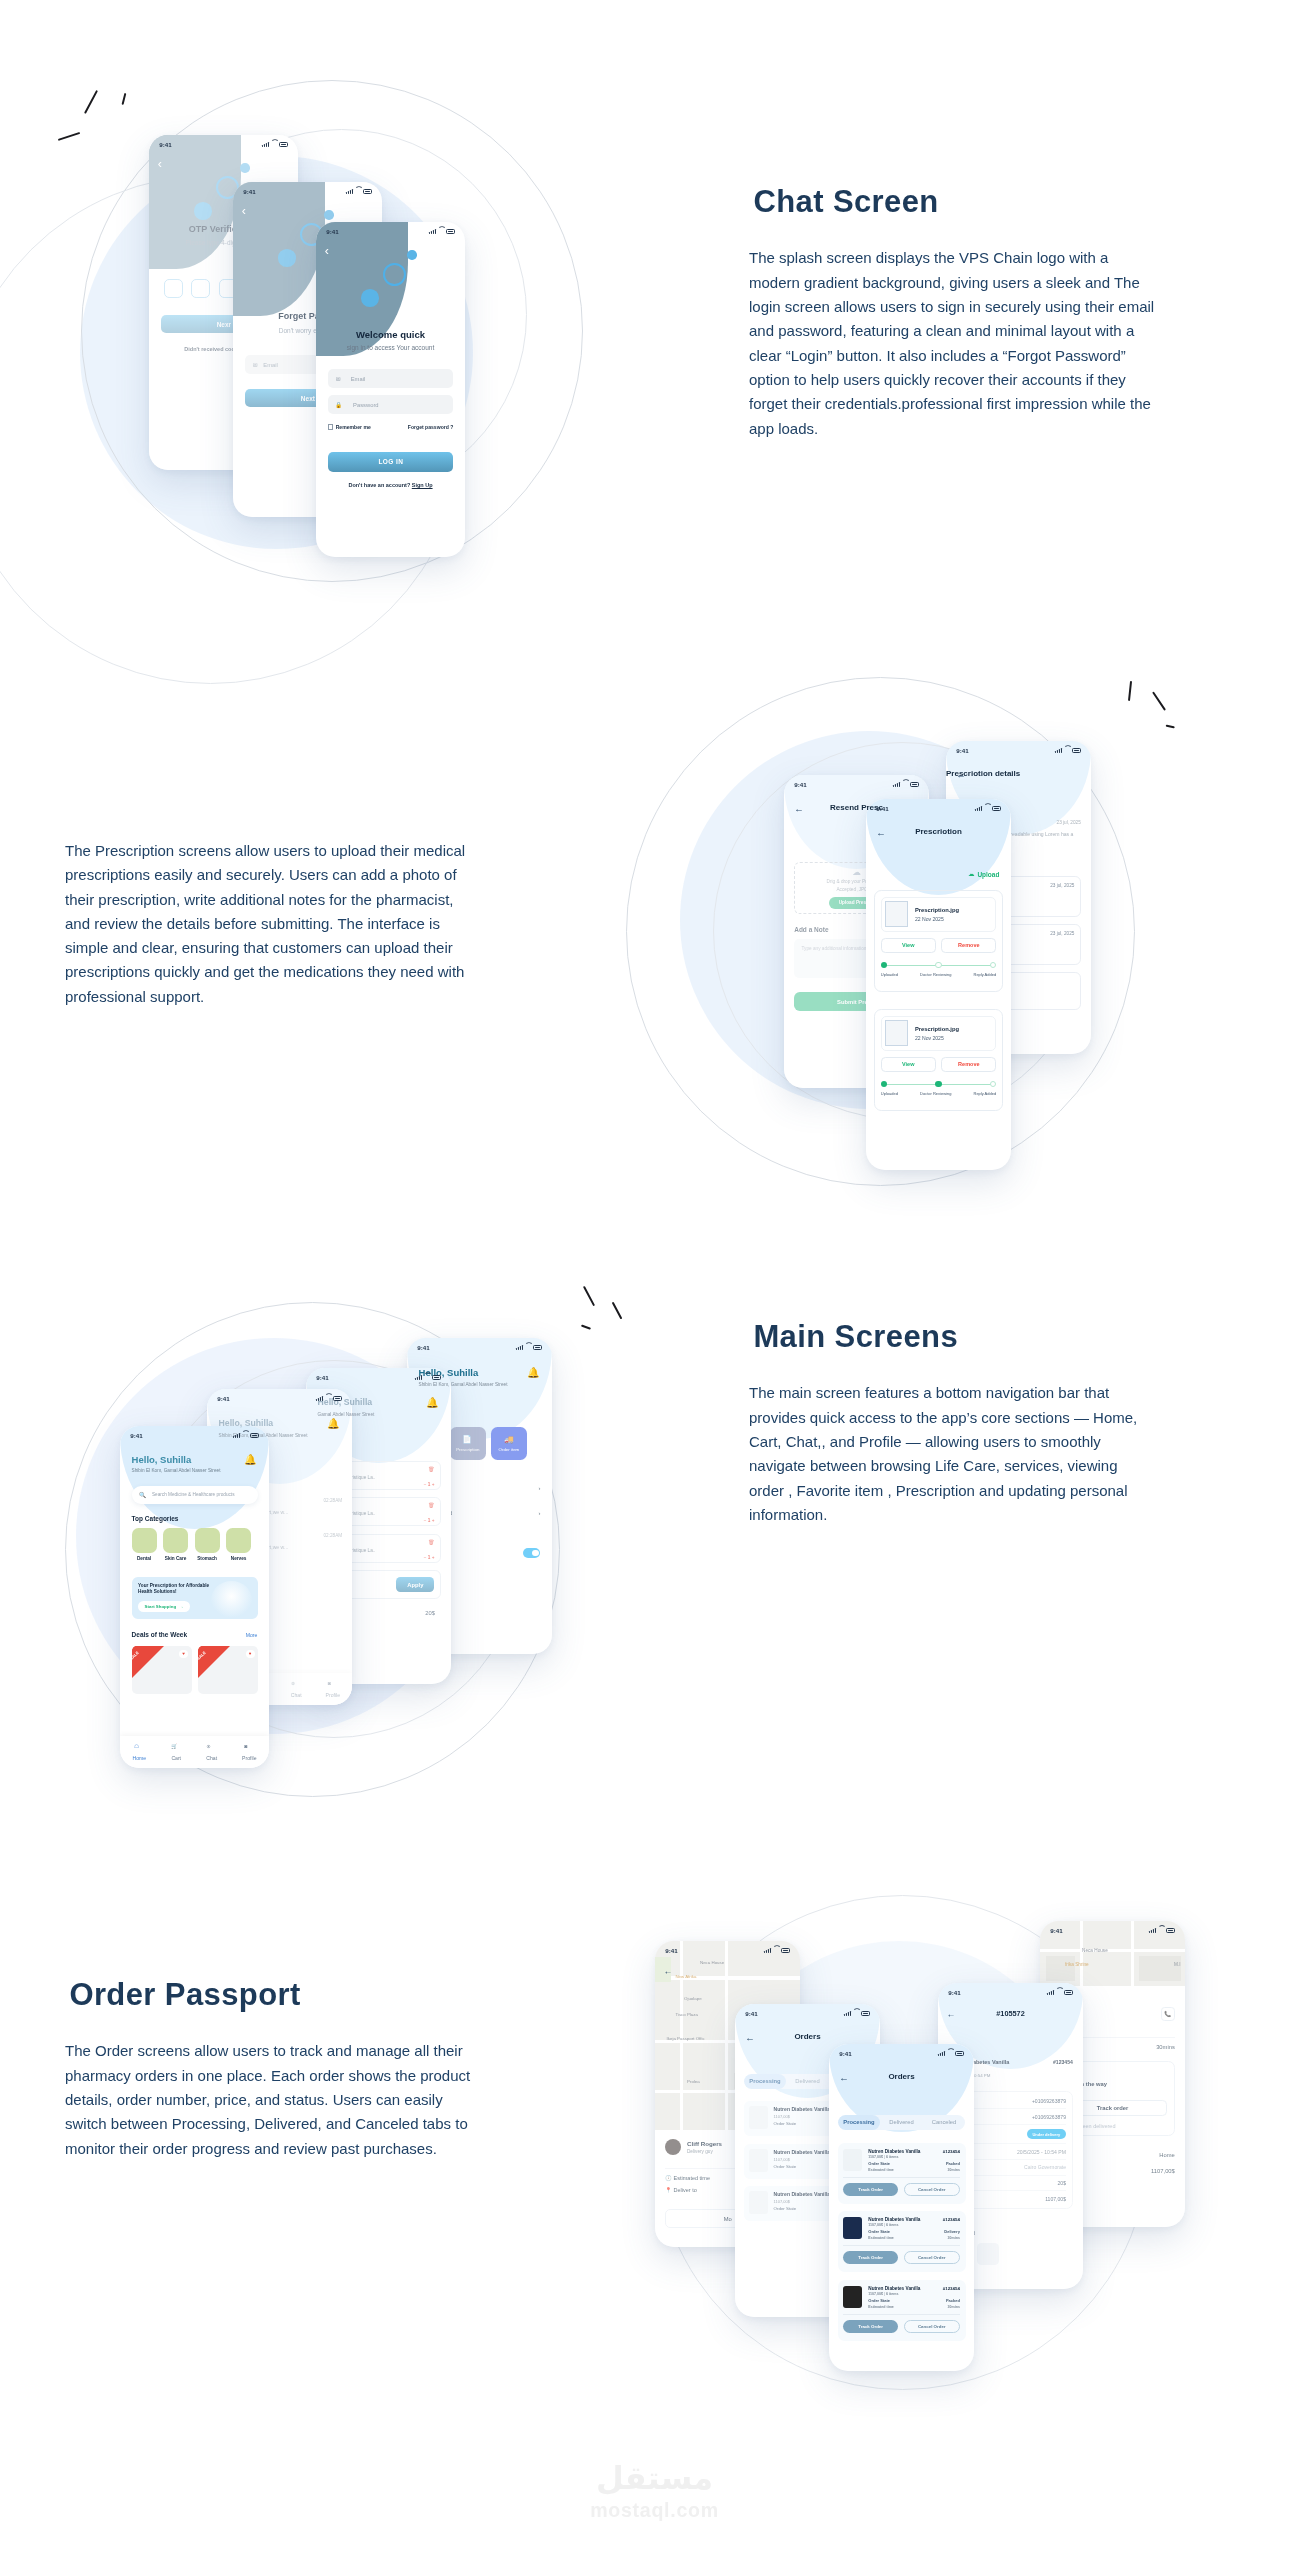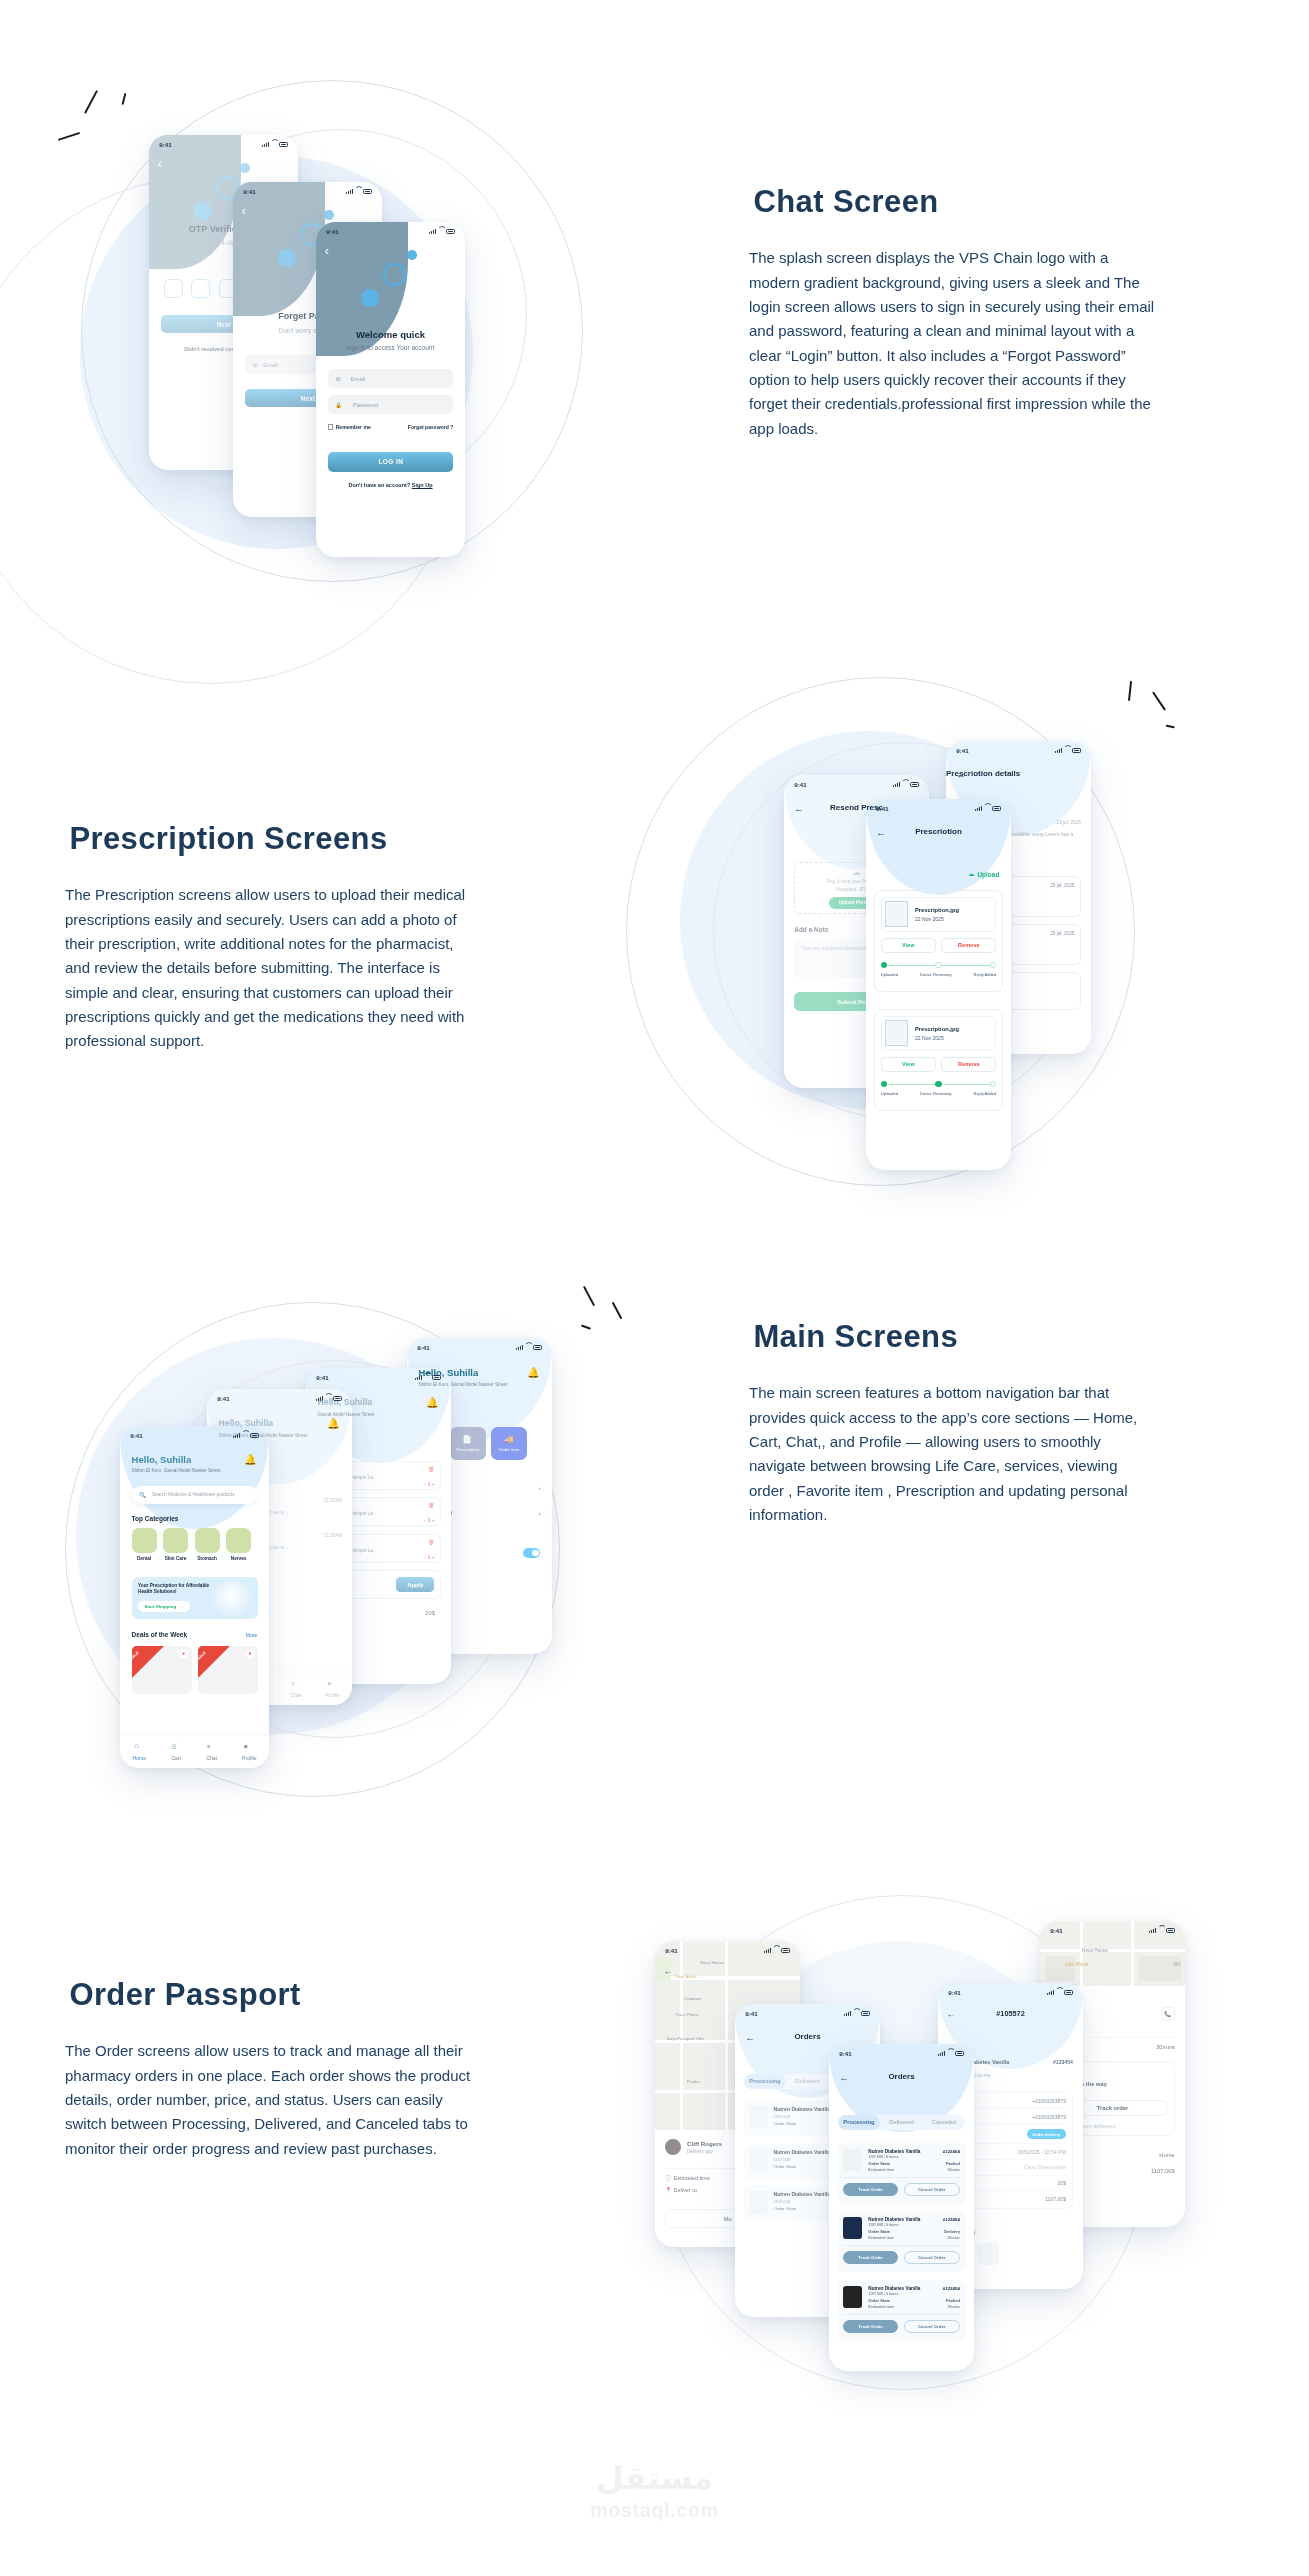--- a/index.html
+++ b/index.html
@@ -257,21 +257,20 @@
   <div class="circle-ring" style="left:626px;top:22px;width:509px;height:509px;"></div>
   <div class="circle-ring faint" style="left:713px;top:87px;width:378px;height:378px;"></div>
 
   <div class="sparkles" style="left:1120px;top:22px;width:95px;height:87px;">
     <i style="left:8.7px;top:4.4px;width:2.2px;height:20.4px;transform:rotate(6deg);"></i>
     <i style="left:38px;top:13px;width:2.2px;height:22px;transform:rotate(-34deg);"></i>
     <i style="left:49px;top:45px;width:2.2px;height:8.7px;transform:rotate(-78deg);"></i>
   </div>
 
   <div class="txtcol" style="left:65px;top:162px;width:407px;">
-    <div class="sec-title">Prescription Screens</div>
     <div class="sec-body">The Prescription screens allow users to upload their medical prescriptions easily and securely. Users can add a photo of their prescription, write additional notes for the pharmacist, and review the details before submitting. The interface is simple and clear, ensuring that customers can upload their prescriptions quickly and get the medications they need with professional support.</div>
   </div>
 
   <div class="phone dim" style="left:784px;top:120px;width:145px;height:313px;">
     <div class="appblob"></div>
     <div class="statusbar">
       <span>9:41</span>
       <span class="sb-icons">
         <span class="sb-bars">
             <b></b>

